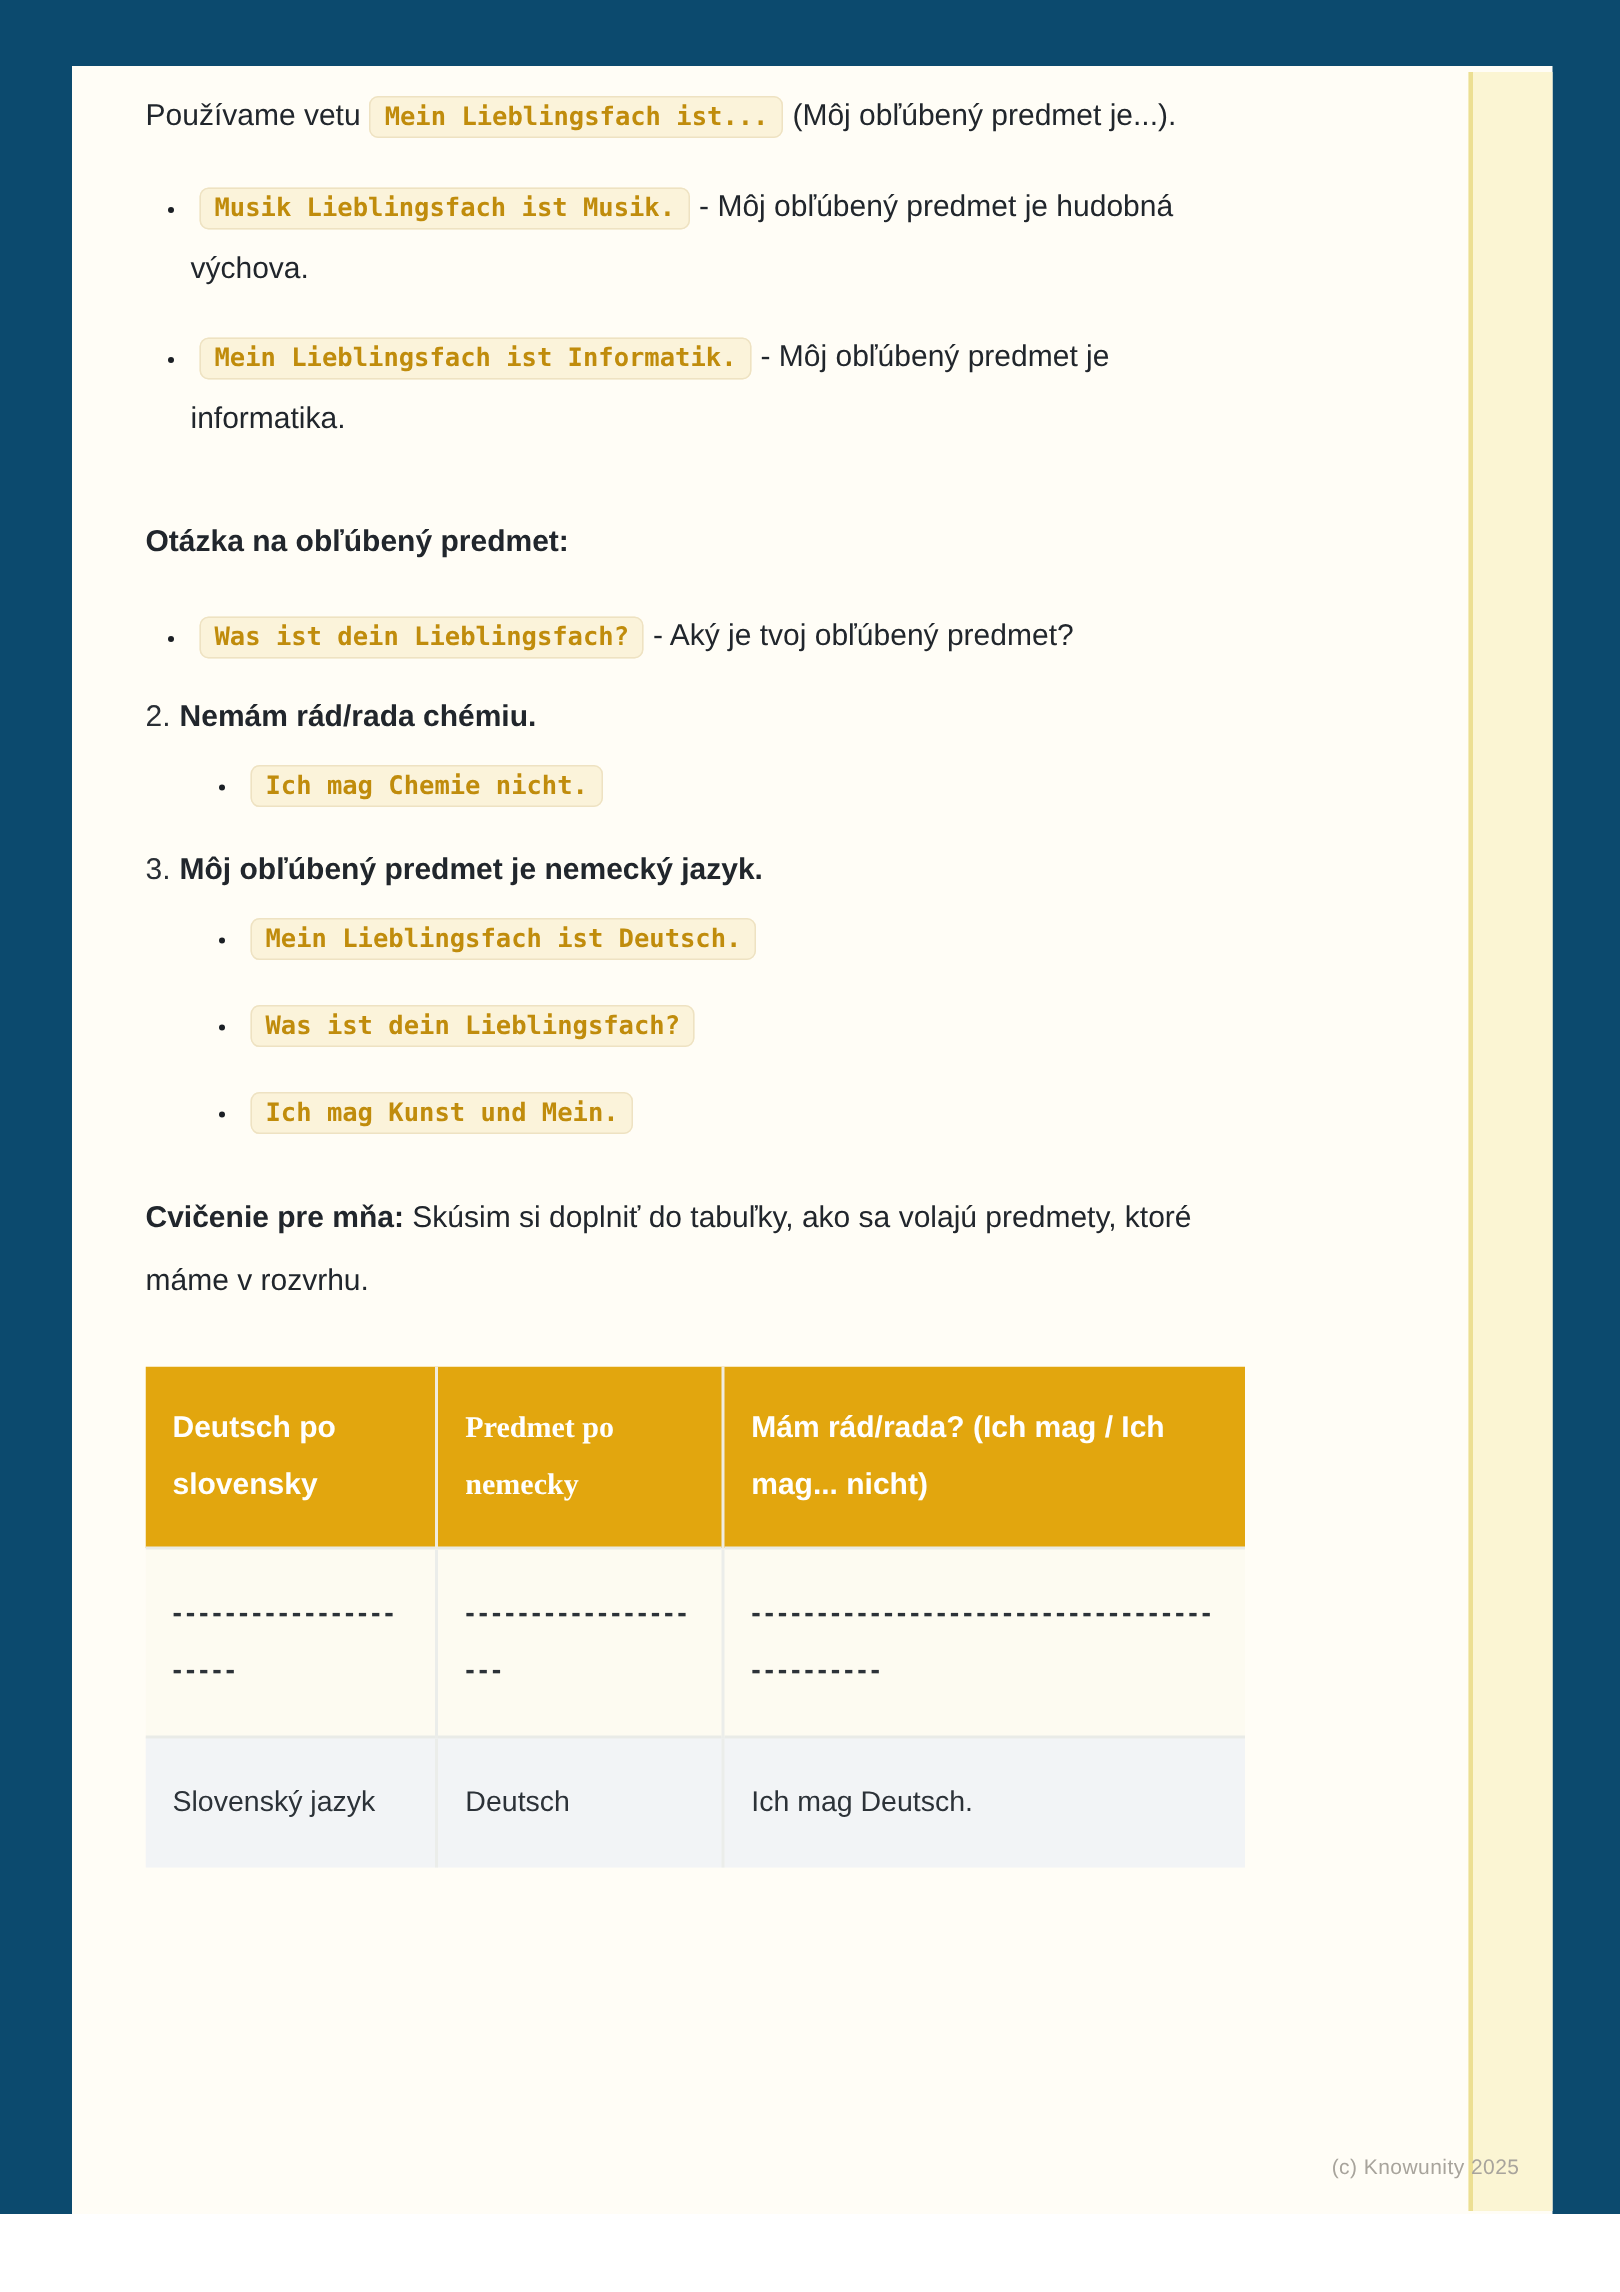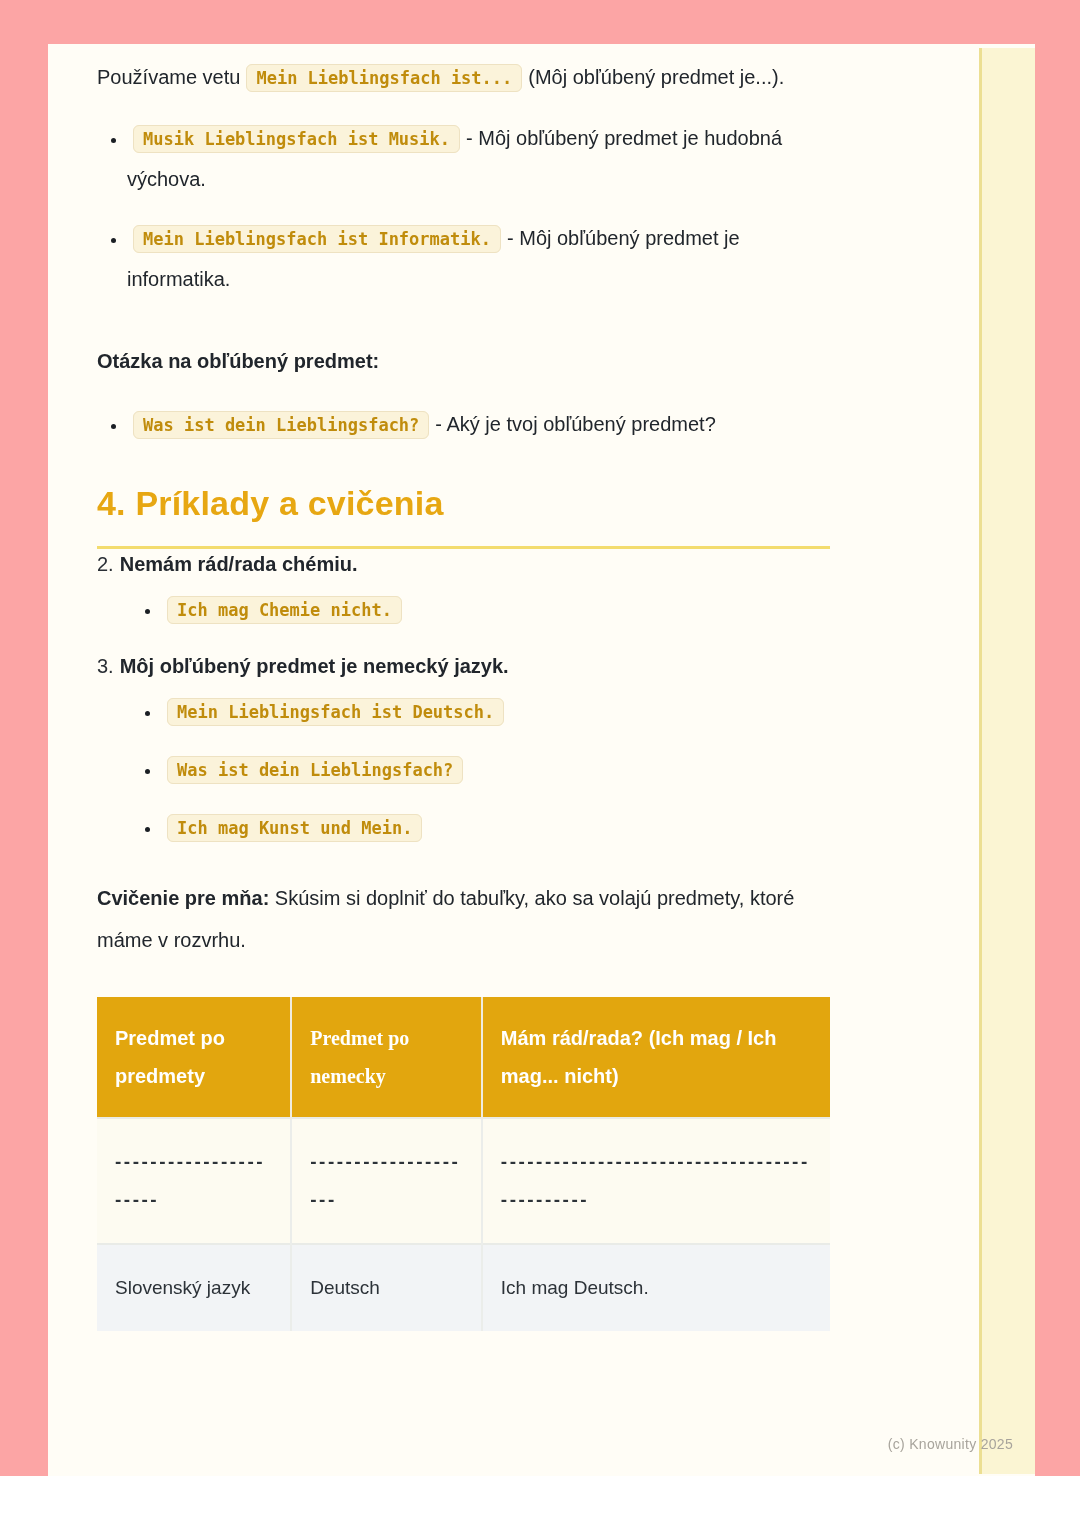--- a/index.html
+++ b/index.html
@@ -1,17 +1,17 @@
 <!DOCTYPE html>
 <html><head>
 <meta charset="utf-8">
 <style>
   * { margin:0; padding:0; box-sizing:border-box; }
   body { font-family:"Liberation Sans", sans-serif; background:#ffffff; }
-  .screen { position:relative; width:1080px; height:1476px; background:#fca5a5; overflow:hidden; }
+  .screen { position:relative; width:1080px; height:1476px; background:#0c4a6e; overflow:hidden; }
 
   .panel { position:absolute; left:48px; top:44px; width:987px; height:1434px;
            background:#fffdf6; }
   .edge-stripe { position:absolute; top:4px; right:0; bottom:4px; width:56px;
                  background:#fbf5d3; border-left:3px solid #ecdf92; z-index:1; }
 
   .content { position:relative; z-index:2; margin-left:49px; width:733px; padding-top:14px;
              color:#21262c; font-size:20px; line-height:1.9; }
 
   .chip { font-family:"DejaVu Sans Mono", monospace; font-size:17px; font-weight:bold;
@@ -76,21 +76,20 @@
         <li><span class="chip">Musik Lieblingsfach ist Musik.</span><span>- Môj obľúbený predmet je hudobná výchova.</span></li>
         <li><span class="chip">Mein Lieblingsfach ist Informatik.</span><span>- Môj obľúbený predmet je informatika.</span></li>
       </ul>
 
       <p class="bold-line">Otázka na obľúbený predmet:</p>
 
       <ul class="bullets">
         <li><span class="chip">Was ist dein Lieblingsfach?</span><span>- Aký je tvoj obľúbený predmet?</span></li>
       </ul>
 
-      <h2 class="section-title">4. Príklady a cvičenia</h2>
 
 
 
       <div class="example">
         <div class="ex-head"><span class="ex-num">2.</span><span class="ex-label">Nemám rád/rada chémiu.</span></div>
         <ul class="ex-bullets">
             <li><span class="chip">Ich mag Chemie nicht.</span></li>
           </ul>
       </div>
 
@@ -112,21 +111,21 @@
             <li><span class="chip">Ich mag Kunst und Mein.</span></li>
           </ul>
       </div>
 
       <p class="exercise-para"><span class="exercise-bold">Cvičenie pre mňa:</span> <span>Skúsim si doplniť do tabuľky, ako sa volajú predmety, ktoré máme v rozvrhu.</span></p>
 
       <div class="table-clip">
         <table class="subjects">
           <thead>
             <tr>
-              <th class="col-1">Predmet po predmety</th>
+              <th class="col-1">Deutsch po slovensky</th>
               <th class="col-2">Predmet po nemecky</th>
               <th class="col-3">Mám rád/rada? (Ich mag / Ich mag... nicht)</th>
             </tr>
           </thead>
           <tbody>
             <tr class="row-cream">
               <td class="dashes">----------------------</td>
               <td class="dashes">--------------------</td>
               <td class="dashes">---------------------------------------------</td>
             </tr>

